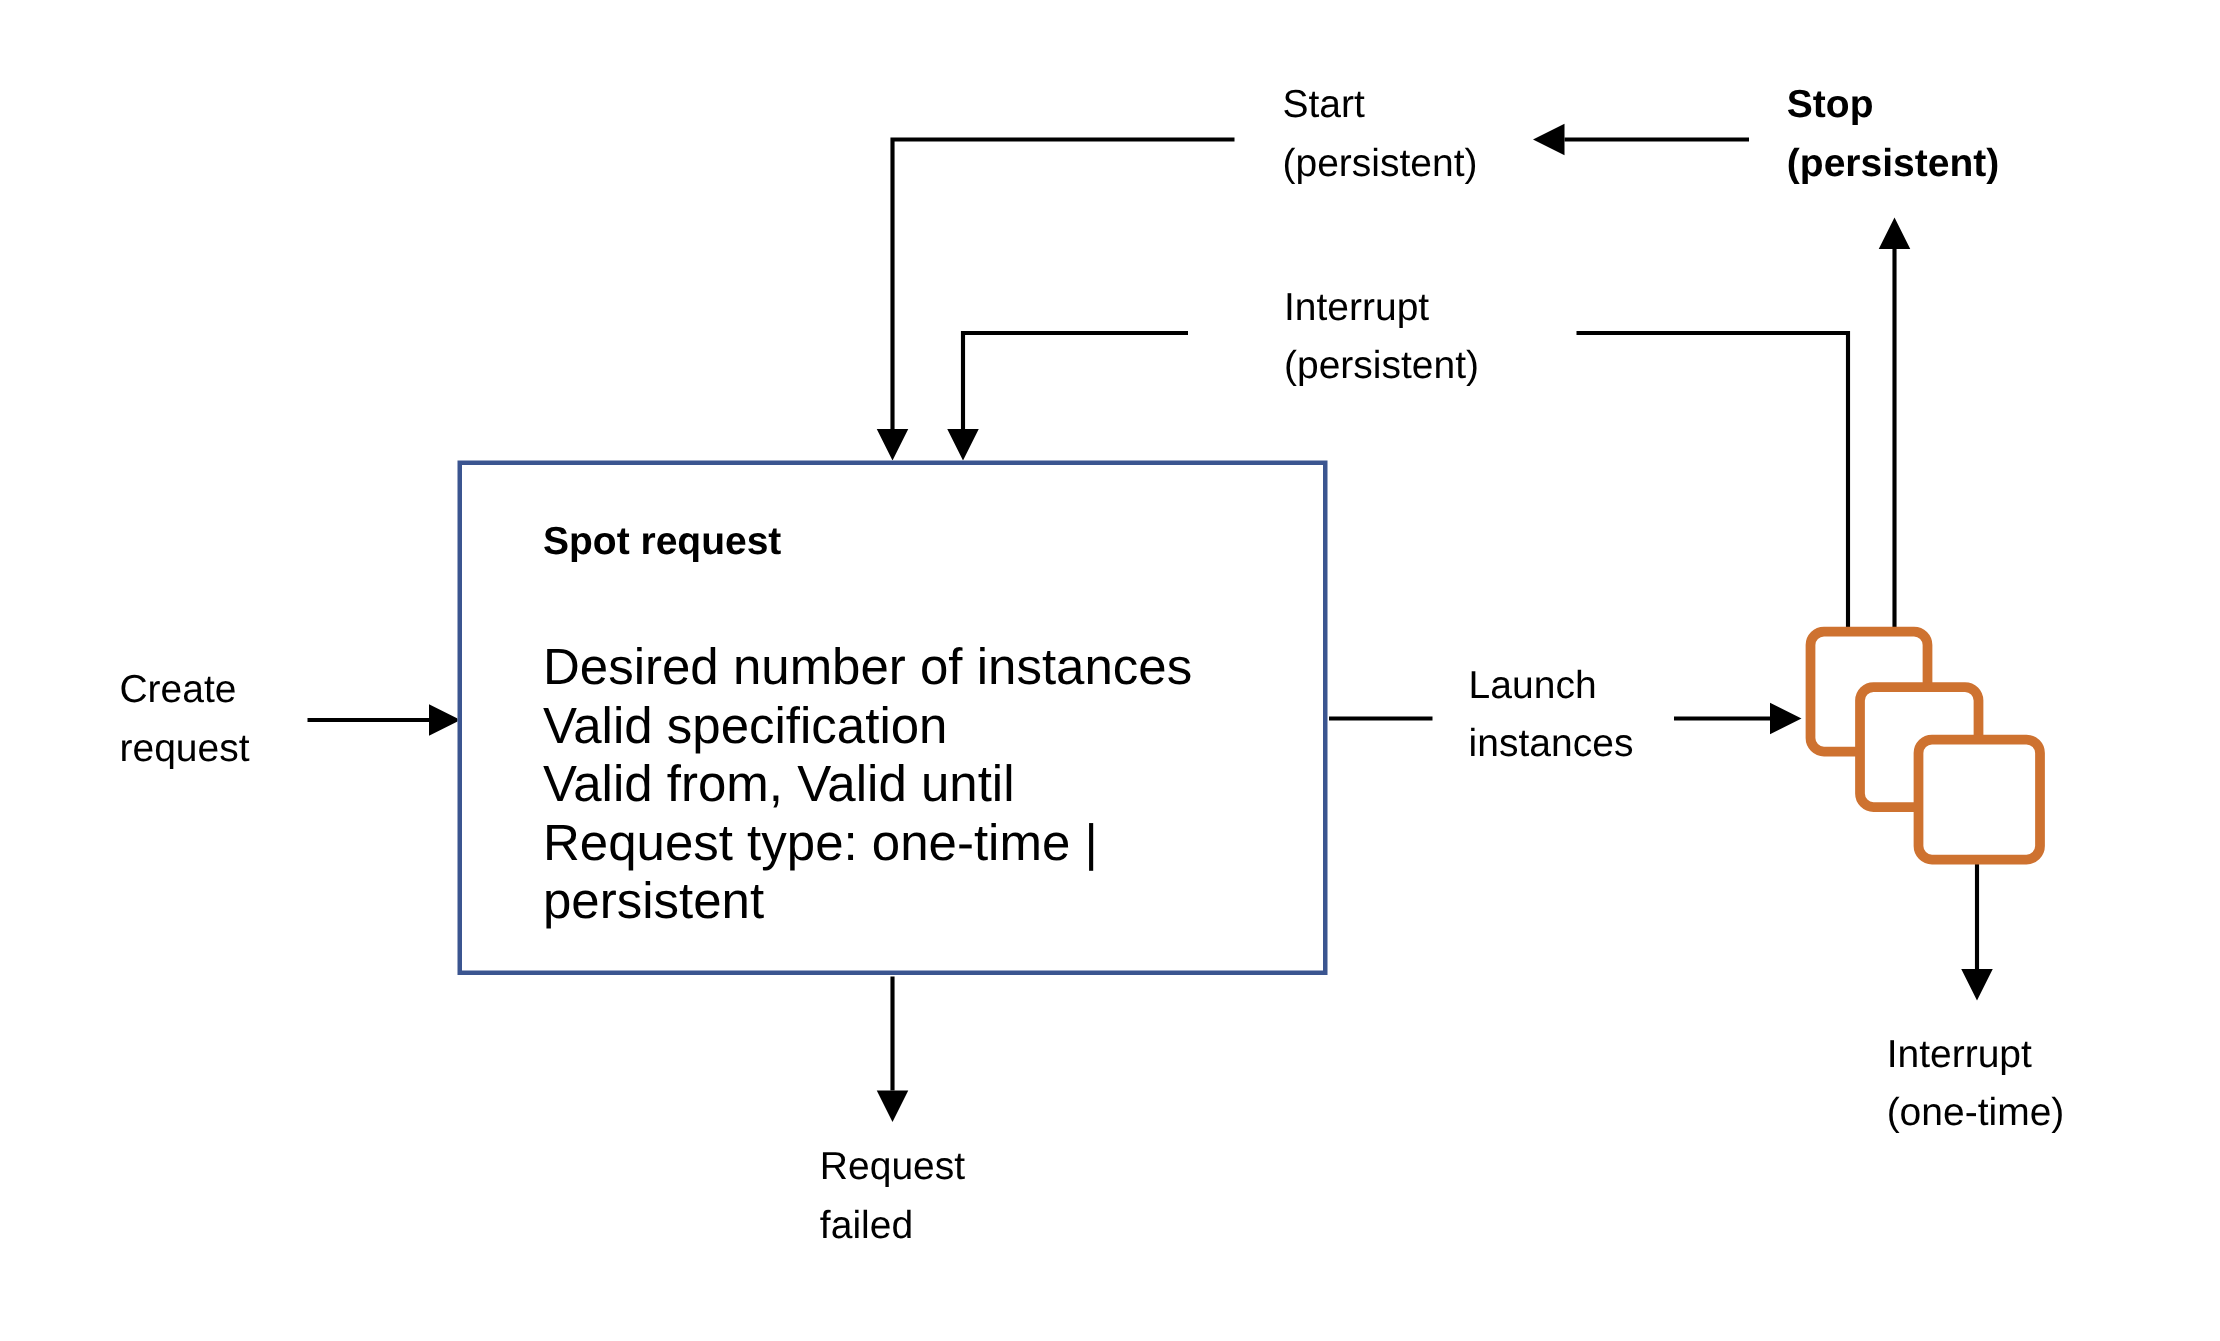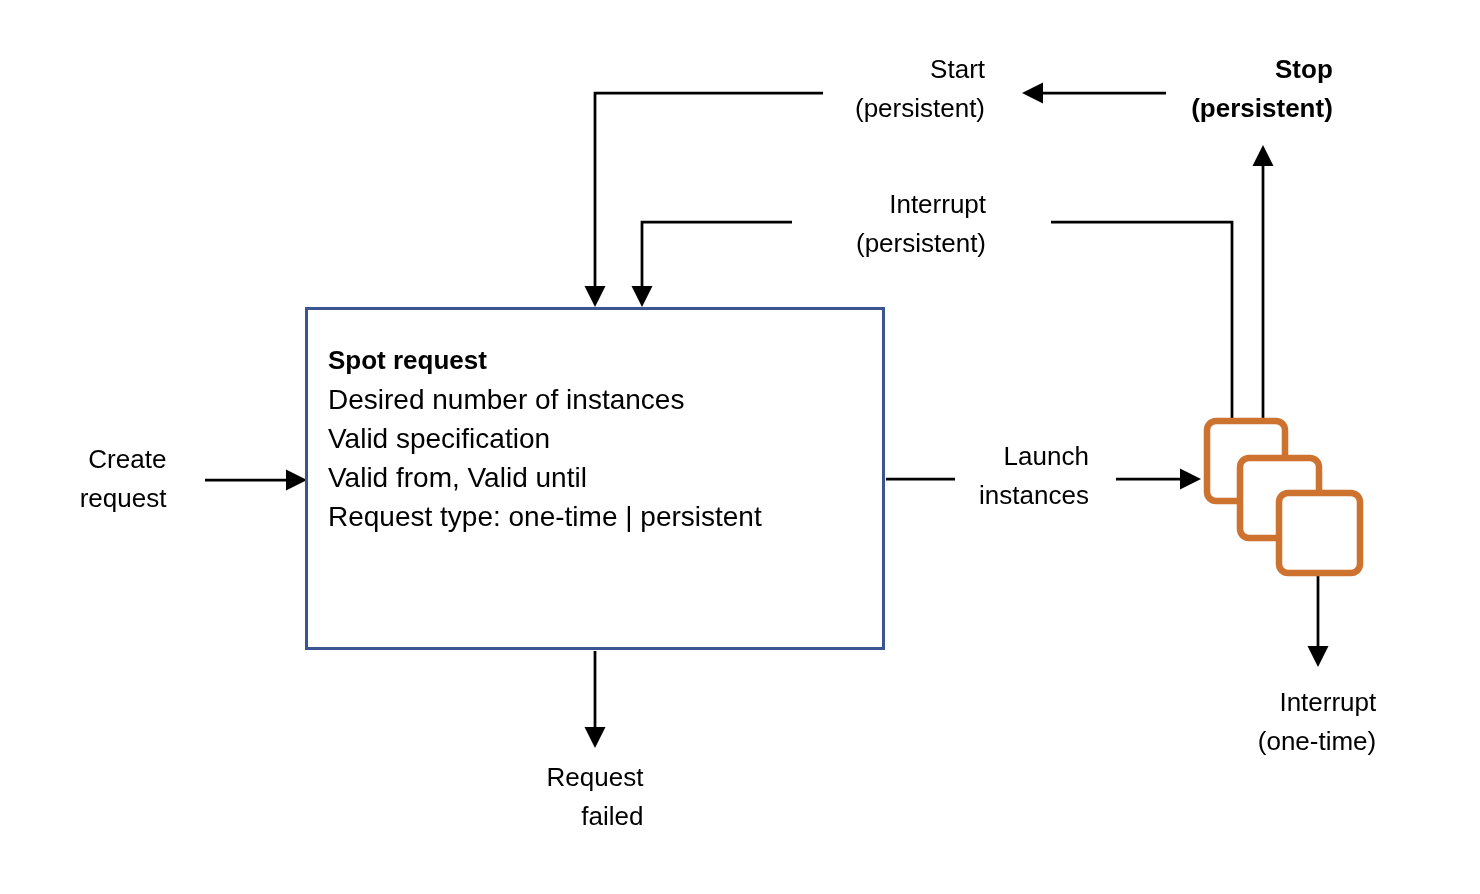--- a/index.html
+++ b/index.html
@@ -36,45 +36,46 @@
   }
   .arrowhead { fill: var(--line); stroke: none; }
   .instance-square {
     fill: #ffffff;
     stroke: var(--instance-orange);
     stroke-width: 6.5;
   }
   .diagram-label {
     position: absolute;
     transform: translateX(-50%);
-    text-align: right;
+    text-align: left;
     font-size: 26px;
     line-height: 39px;
     white-space: pre-line;
     color: var(--text);
     z-index: 2;
   }
   .spot-request-box {
     position: absolute;
     left: 305px;
     top: 307px;
     width: 580px;
     height: 343px;
     border: 3px solid var(--box-border);
     background: #ffffff;
-    padding: 31px 30px 0 20px;
+    padding: 31px 30px 0 54px;
     z-index: 2;
   }
   .spot-request-title {
     font-size: 26px;
     line-height: 39px;
     font-weight: 700;
   }
   .spot-request-attributes {
-    font-size: 28px;
+    margin-top: 46px;
+    font-size: 34px;
     line-height: 39px;
   }
 </style>
 </head>
 <body>
 
 <div class="canvas">
 
   <svg class="connector-layer" viewBox="0 0 1480 894" xmlns="http://www.w3.org/2000/svg">
 

